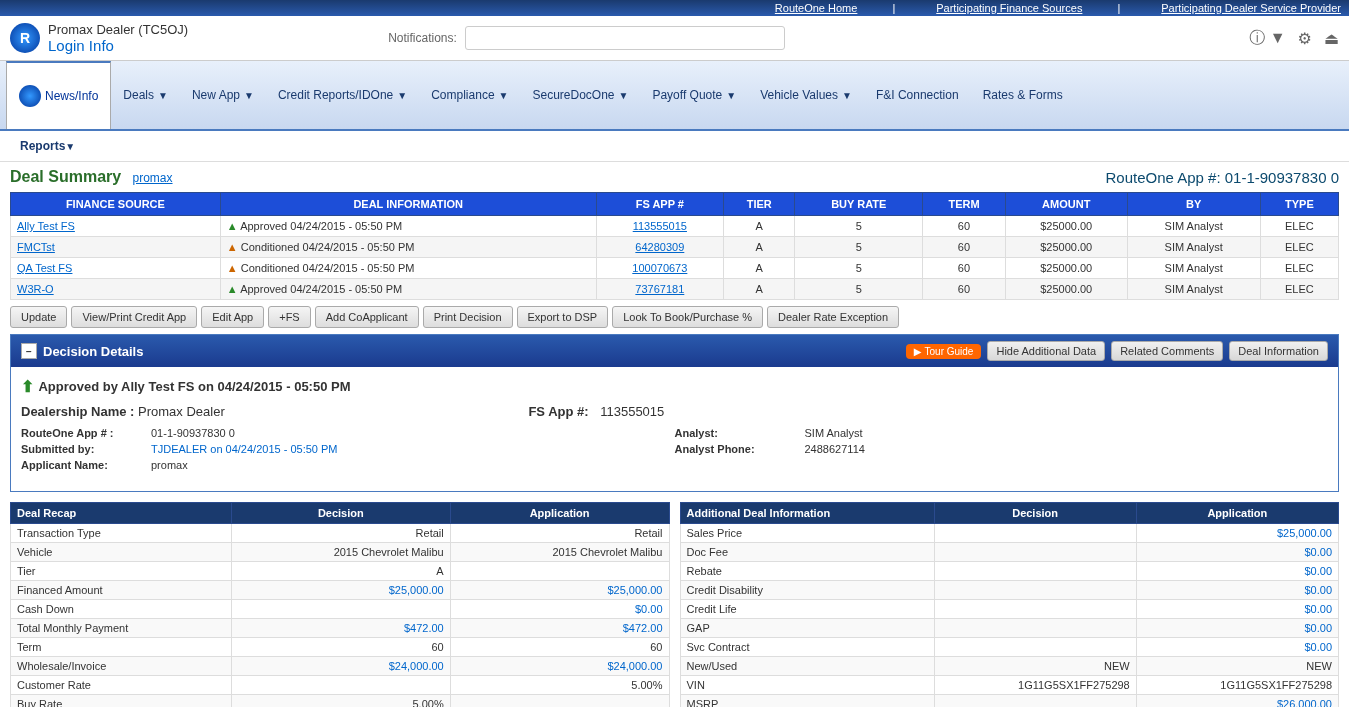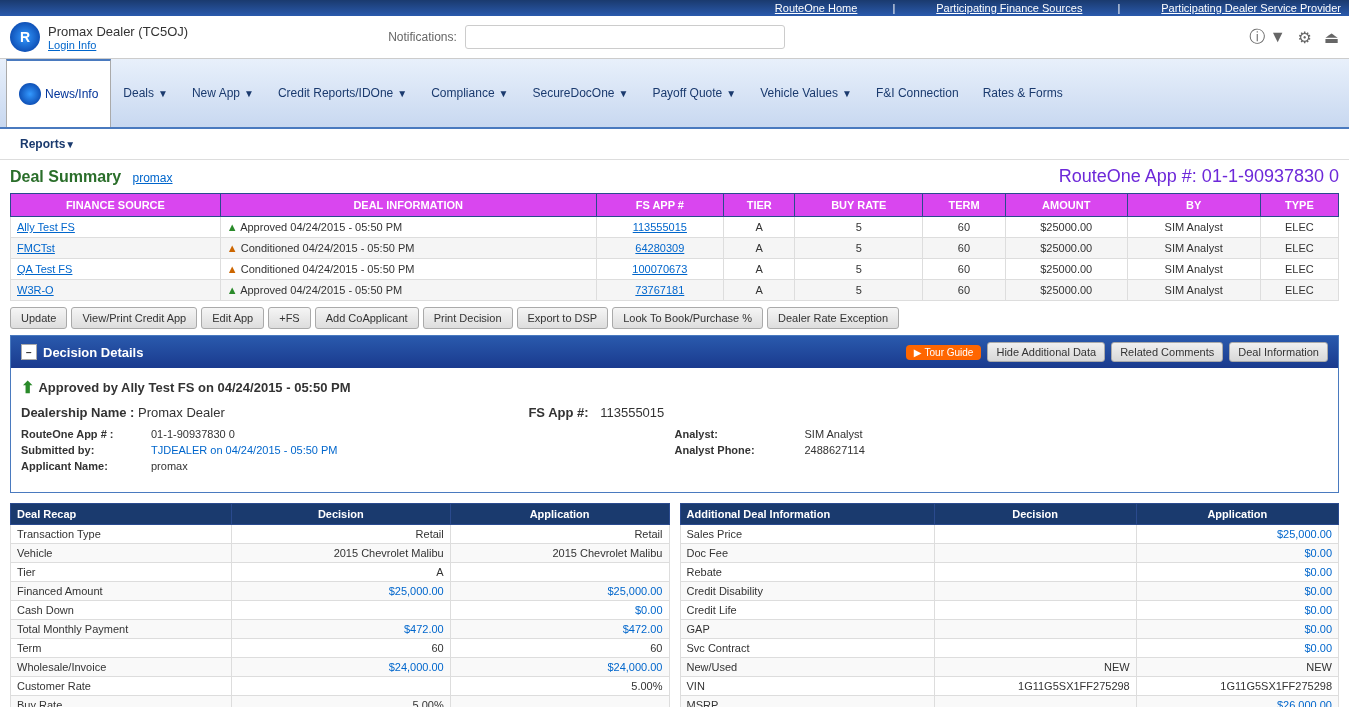--- a/index.html
+++ b/index.html
@@ -28,21 +28,21 @@
       border-bottom: 1px solid #ccc;
     }
     .header-logo { display: flex; align-items: center; gap: 8px; }
     .logo-circle {
       width: 30px; height: 30px; background: radial-gradient(circle, #3399ff, #003399);
       border-radius: 50%; display: flex; align-items: center; justify-content: center;
       color: #fff; font-weight: bold; font-size: 14px;
     }
     .dealer-info { display: flex; flex-direction: column; }
     .dealer-name { font-size: 13px; color: #333; font-weight: normal; }
-    .login-info { font-size: 11px; color: #0066cc; text-decoration: underline; cursor: pointer; }
+    .login-info { font-size: 15px; color: #0066cc; cursor: pointer; }
     .notifications { display: flex; align-items: center; gap: 8px; margin-left: 200px; }
     .notifications label { color: #666; font-size: 12px; }
     .notif-input { width: 320px; height: 24px; border: 1px solid #ccc; border-radius: 3px; }
     .header-actions { margin-left: auto; display: flex; align-items: center; gap: 12px; color: #666; }
     .header-actions span { cursor: pointer; font-size: 16px; }
 
     
     .nav {
       background: linear-gradient(to bottom, #e8f0fb, #c8d8f0);
       border-bottom: 2px solid #4a7abf;
@@ -90,26 +90,26 @@
 
     
     .deal-summary-header {
       display: flex;
       align-items: center;
       justify-content: space-between;
       padding: 6px 10px;
     }
     .deal-summary-title { font-size: 16px; font-weight: bold; color: #2a6e2a; }
     .deal-summary-link { font-size: 12px; color: #0066cc; text-decoration: underline; cursor: pointer; margin-left: 8px; }
-    .routeone-app { font-size: 18px; color: #6d28d9; }
+    .routeone-app { font-size: 15px; color: #0c4a6e; }
 
     
     .data-table { width: 100%; border-collapse: collapse; font-size: 11px; }
     .data-table th {
-      background: #d946ef;
+      background: #1d4ed8;
       color: #fff;
       padding: 5px 6px;
       text-align: center;
       font-size: 11px;
       border: 1px solid #2a4a8e;
     }
     .data-table td {
       padding: 4px 6px;
       border: 1px solid #ddd;
       text-align: center;

